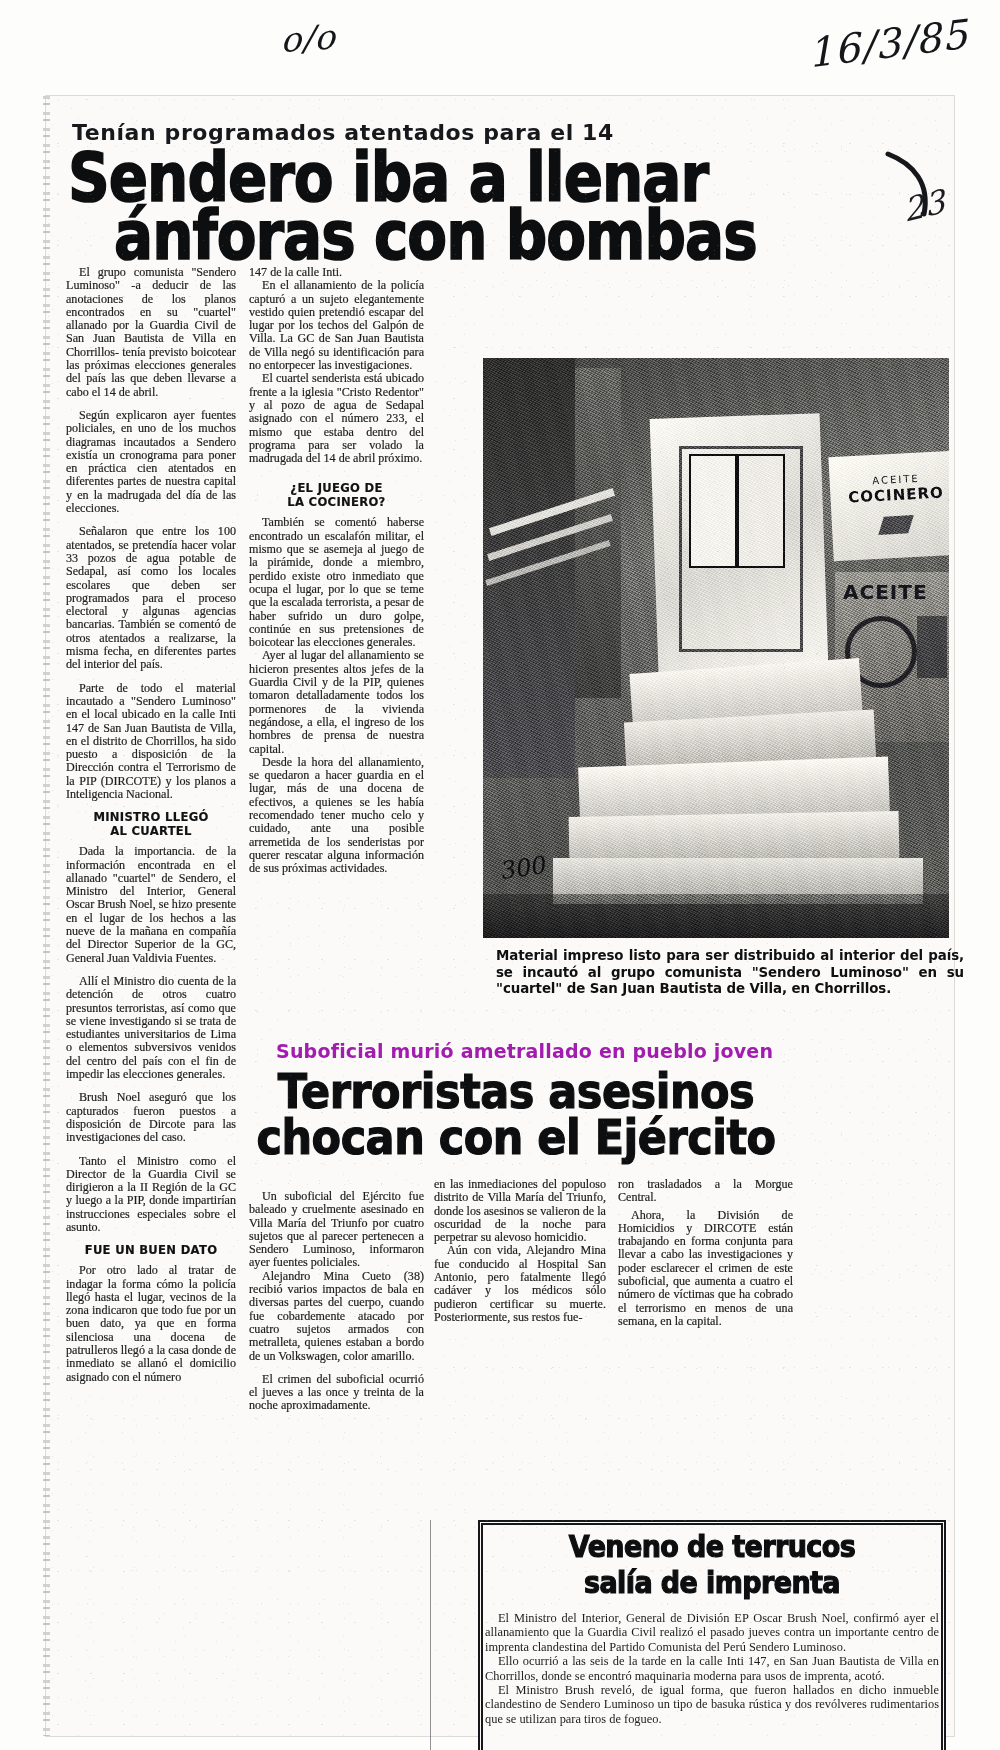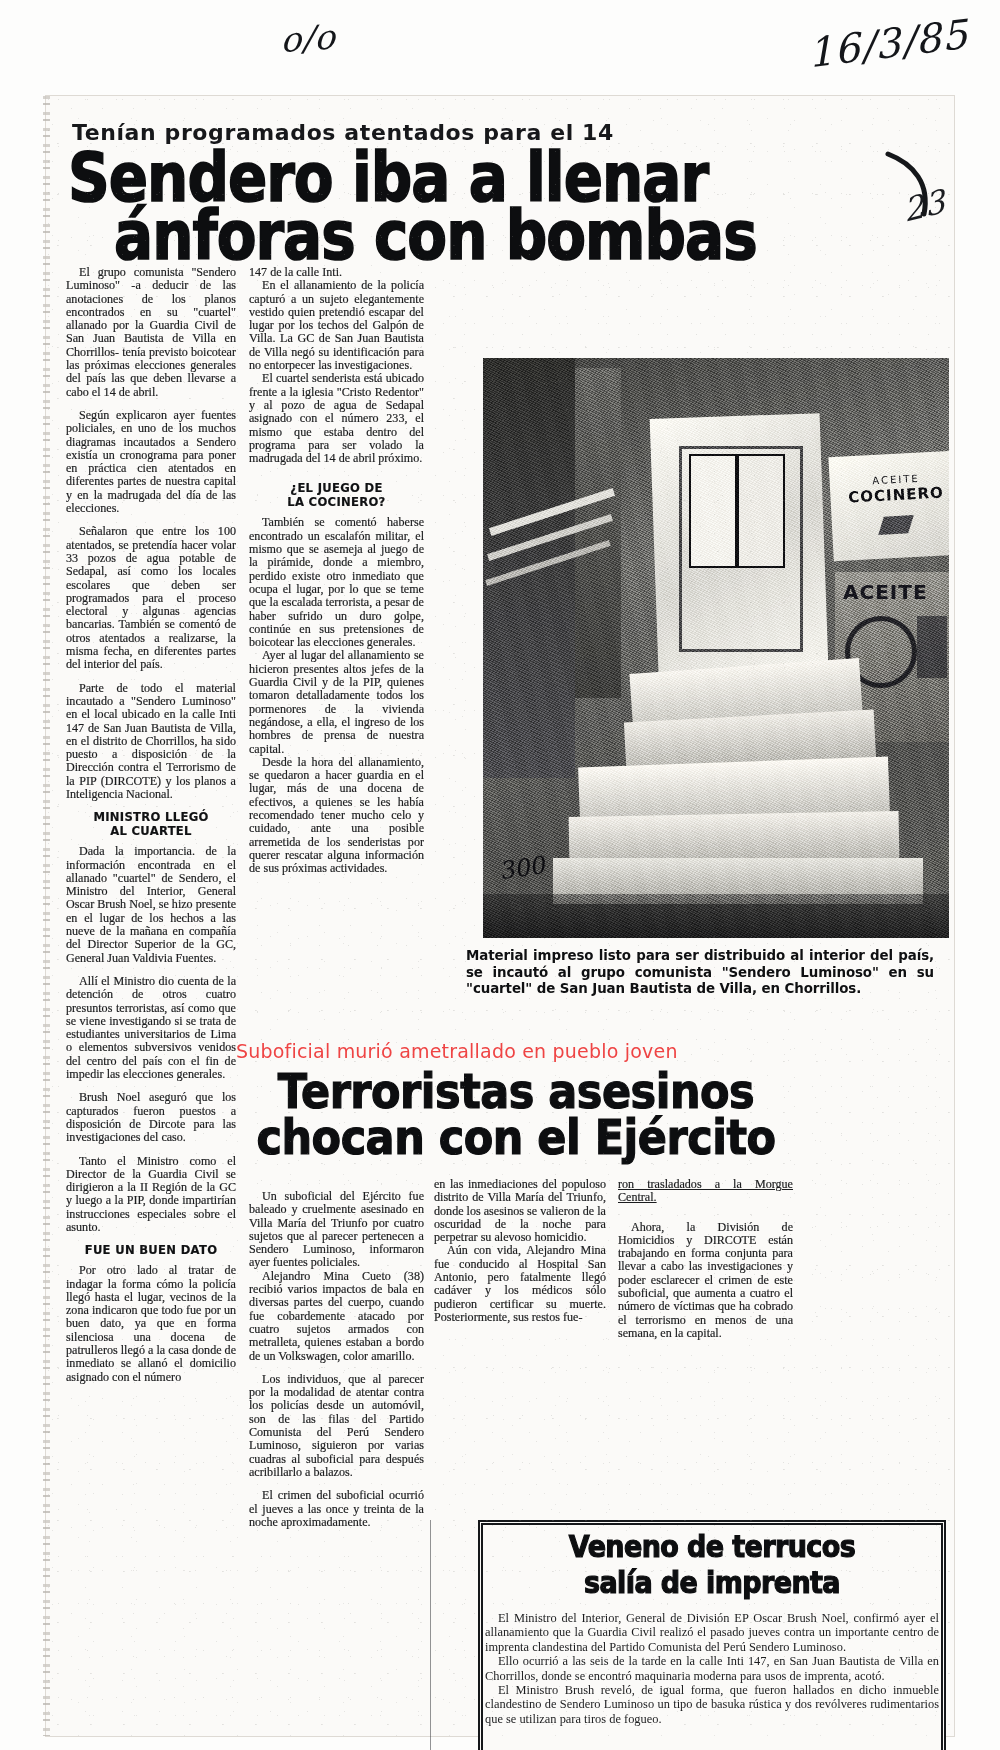--- a/index.html
+++ b/index.html
@@ -142,24 +142,25 @@
     font-size:13.4px;
     line-height:16.5px;
     letter-spacing:-.1px;
     color:#0f1012;
     text-align:justify;
   }
 
   
   #a2-kicker{
     font-family:"DejaVu Sans", sans-serif;
-    font-weight:400;
+    font-weight:700;
     font-size:19px;
     letter-spacing:.2px;
-    color:#ef4444;
+    color:#a21caf;
+    margin-left:40px;
   }
   .head2{
     font-family:"DejaVu Sans", sans-serif;
     font-weight:700;
     color:#0d0e10;
     letter-spacing:-.5px;
     line-height:1;
     -webkit-text-stroke:1.1px #0d0e10;
     transform:scaleY(1.1);
     transform-origin:center top;
@@ -292,43 +293,42 @@
             background:linear-gradient(180deg,#dddcd7,#a9a8a3);"></div>
 
       <div class="ph" style="left:18px;top:496px;font-family:'DejaVu Serif',serif;font-size:24px;
            font-style:italic;color:#1a1a1e;transform:rotate(-8deg);">300</div>
 
       <div class="ph" style="left:0;top:536px;width:100%;height:46px;
             background:linear-gradient(180deg,rgba(20,20,22,.35),rgba(20,20,22,.72));"></div>
       <div id="ph-grain"></div>
     </div>
 
-    <div class="caption" style="left:420px;top:852px;width:468px;">
+    <div class="caption" style="left:450px;top:852px;width:468px;">
       <span>Material impreso listo para ser distribuido al interior del país, se incautó al grupo comunista "Sendero Luminoso" en su "cuartel" de San Juan Bautista de Villa, en Chorrillos.</span>
     </div>
 
     <div class="pad" id="a2-kicker" style="left:190px;top:944px;width:720px;">Suboficial murió ametrallado en  pueblo joven</div>
 
     <div class="head2 pad" style="left:120px;top:972px;width:700px;font-size:43px;">Terroristas asesinos</div>
     <div class="head2 pad" style="left:120px;top:1018px;width:700px;font-size:43px;">chocan con el Ejército</div>
 
     <div class="body-col pad" style="left:203px;top:1082px;width:175px;">
       <p style="margin-bottom:0;margin-top:12px;">Un suboficial del Ejército fue baleado y cruelmente asesinado en Villa María del Triunfo por cuatro sujetos que al parecer pertenecen a Sendero Luminoso, informaron ayer fuentes policiales.</p>
       <p>Alejandro Mina Cueto (38) recibió varios impactos de bala en diversas partes del cuerpo, cuando fue cobardemente atacado por cuatro sujetos armados con metralleta, quienes estaban a bordo de un Volkswagen, color amarillo.</p>
-      <p>Los individuos, que al parecer por la modalidad de atentar contra los policías desde un automóvil, son de las filas del Partido Comunista del Perú Sendero Luminoso, siguieron por varias cuadras al suboficial para después acribillarlo a balazos.</p>
       <p>El crimen del suboficial ocurrió el jueves a las once y treinta de la noche aproximadamente.</p>
     </div>
 
     <div class="body-col pad" style="left:388px;top:1082px;width:172px;">
       <p style="text-indent:0;margin-bottom:0;">en las inmediaciones del populoso distrito de Villa María del Triunfo, donde los asesinos se valieron de la oscuridad de la noche para perpetrar su alevoso homicidio.</p>
       <p>Aún con vida, Alejandro Mina fue conducido al Hospital San Antonio, pero fatalmente llegó cadáver y los médicos sólo pudieron certificar su muerte. Posteriormente, sus restos fue-</p>
     </div>
 
     <div class="body-col pad" style="left:572px;top:1082px;width:175px;">
-      <p style="text-indent:0;margin-bottom:16px;text-decoration:underline;">ron trasladados a la Morgue Central.</p>
+      <p style="text-indent:0;margin-bottom:4px;">ron trasladados a la Morgue Central.</p>
       <p>Ahora, la División de Homicidios y DIRCOTE están trabajando en forma conjunta para llevar a cabo las investigaciones y poder esclarecer el crimen de este suboficial, que aumenta a cuatro el número de víctimas que ha cobrado el terrorismo en menos de una semana, en la capital.</p>
     </div>
 
     <div id="box">
       <div id="box-inner">
         <div class="boxhead">Veneno de terrucos</div>
         <div class="boxhead" style="margin-top:8px;">salía de imprenta</div>
         <div id="box-body">
           <p>El Ministro del Interior, General de División EP Oscar Brush Noel, confirmó ayer el allanamiento que la Guardia Civil realizó el pasado jueves contra un importante centro de imprenta clandestina del Partido Comunista del Perú Sendero Luminoso.</p>
           <p>Ello ocurrió a las seis de la tarde en la calle Inti 147, en San Juan Bautista de Villa en Chorrillos, donde se encontró maquinaria moderna para usos de imprenta, acotó.</p>

